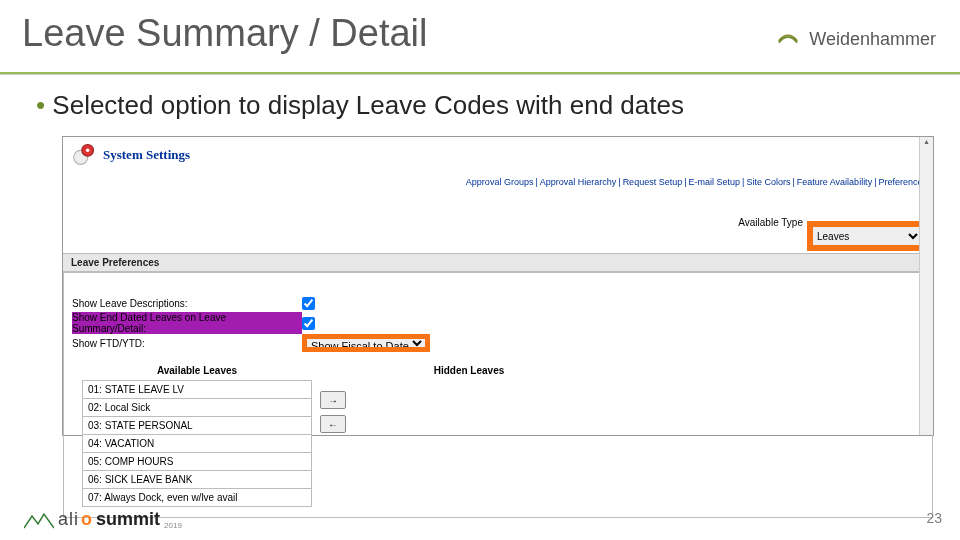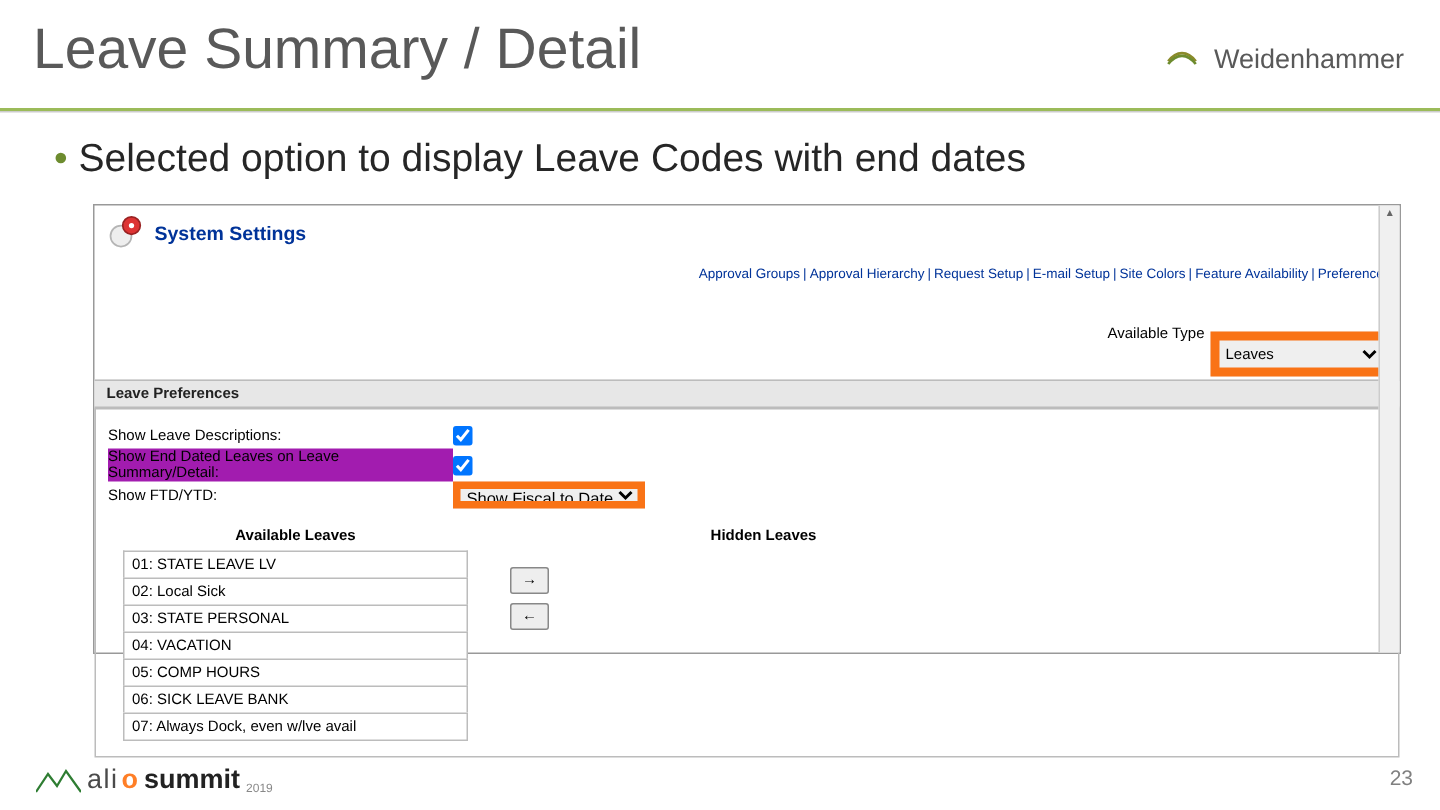--- a/index.html
+++ b/index.html
@@ -54,20 +54,21 @@
   position: absolute;
   left: 62px; top: 136px;
   width: 872px; height: 300px;
   border: 1px solid #999;
   background: #fff;
   font-size: 10px;
 }
 .ss-header {
   display: flex; align-items: center;
   padding: 4px 6px;
+  font-family: Liberation Serif, serif;
 }
 .ss-header .gear-badge {
   width: 28px; height: 28px;
   margin-right: 6px;
   display: inline-flex; align-items: center; justify-content: center;
 }
 .ss-header .title {
   color: #003399;
   font-weight: bold;
   font-size: 13px;
@@ -99,42 +100,42 @@
   background: #e7e7e7;
   border: 1px solid #bcbcbc;
   border-left: none; border-right: none;
   padding: 3px 8px;
   font-size: 10px; font-weight: bold;
   color: #222;
 }
 .prefs-block {
   border: 1px solid #bcbcbc;
   margin: 0;
-  padding: 9px 8px 0 8px;
+  padding: 22px 8px 0 8px;
 }
 .pref-line {
   display: flex; align-items: center;
   font-size: 10px;
   color: #000;
   margin-bottom: 4px;
   height: 16px;
 }
 .pref-line .lbl { width: 230px; }
 .pref-line .lbl.highlight {
   background: #a21caf;
 }
 .pref-line input[type="checkbox"] {
   width: 13px; height: 13px; margin: 0;
 }
 .pref-line select {
   font-size: 11px; height: 18px; min-width: 120px;
   border: 5px solid #f97316;
 }
 .lists-row {
-  display: flex; gap: 28px;
+  display: flex; gap: 8px;
   padding: 10px;
   align-items: flex-start;
 }
 .list-col { width: 230px; }
 .list-col .list-title {
   text-align: center;
   font-weight: bold;
   font-size: 10px;
   margin-bottom: 4px;
 }

